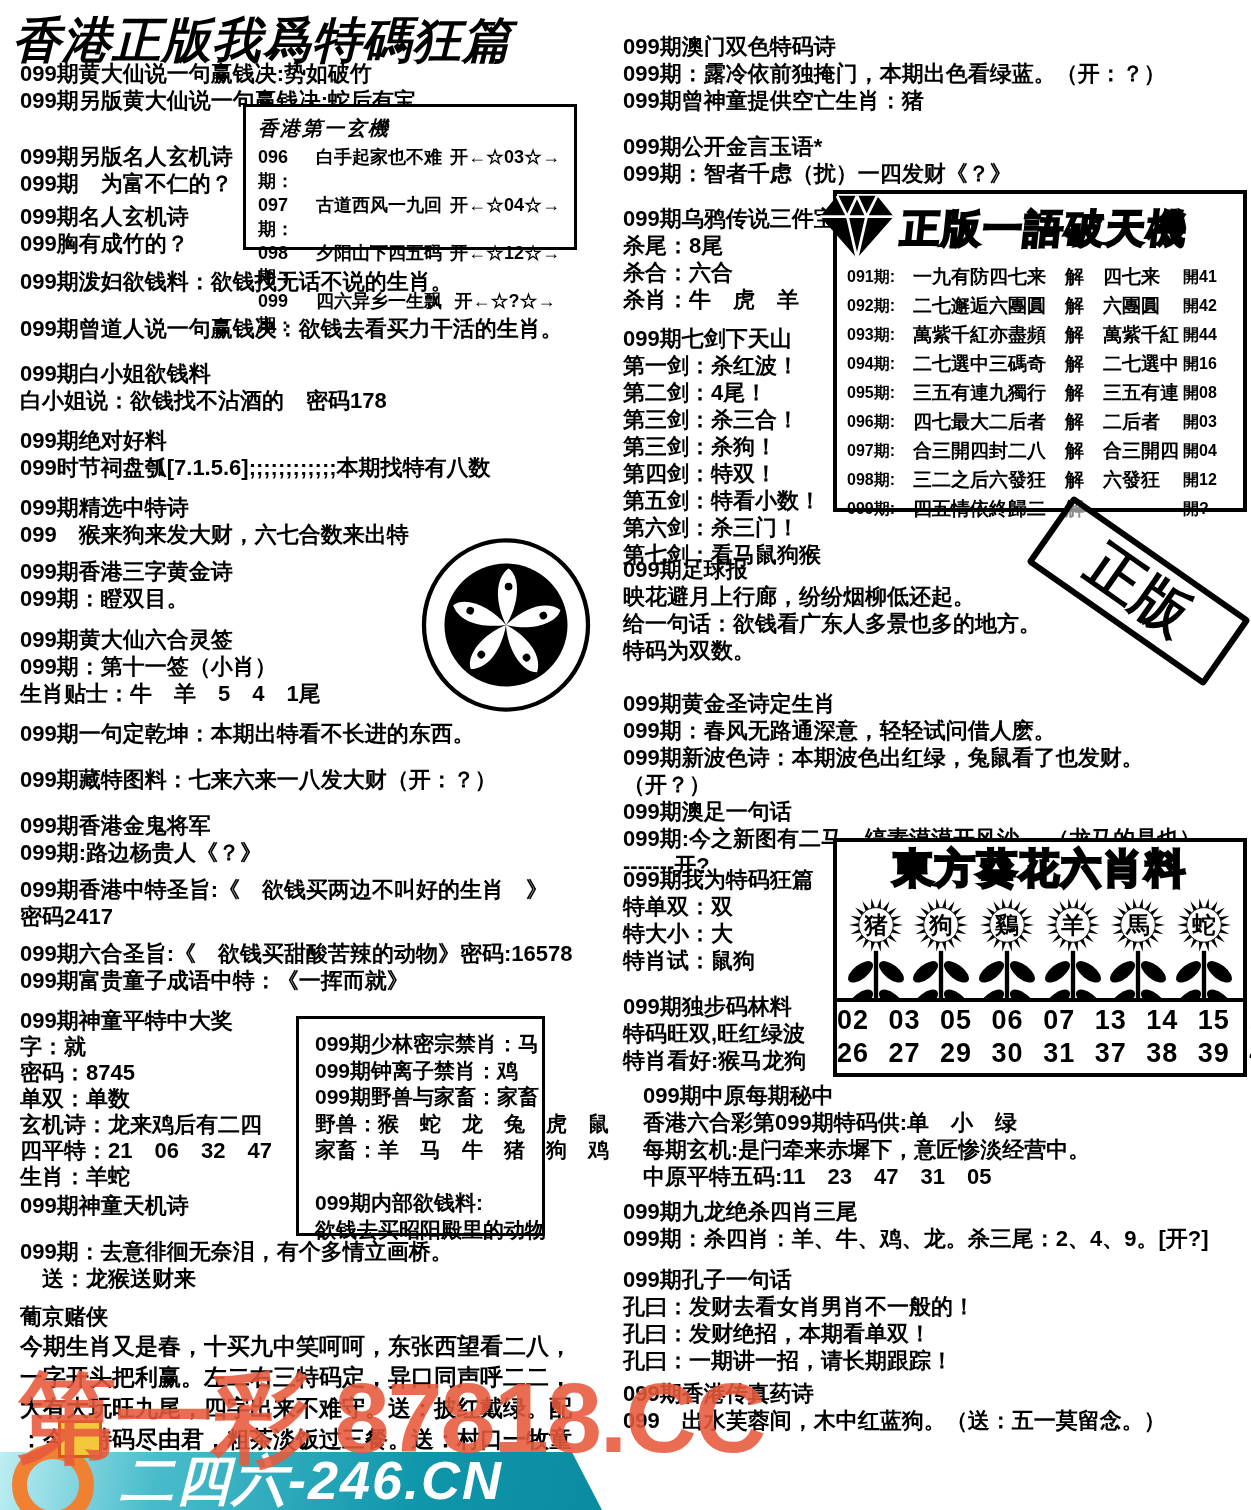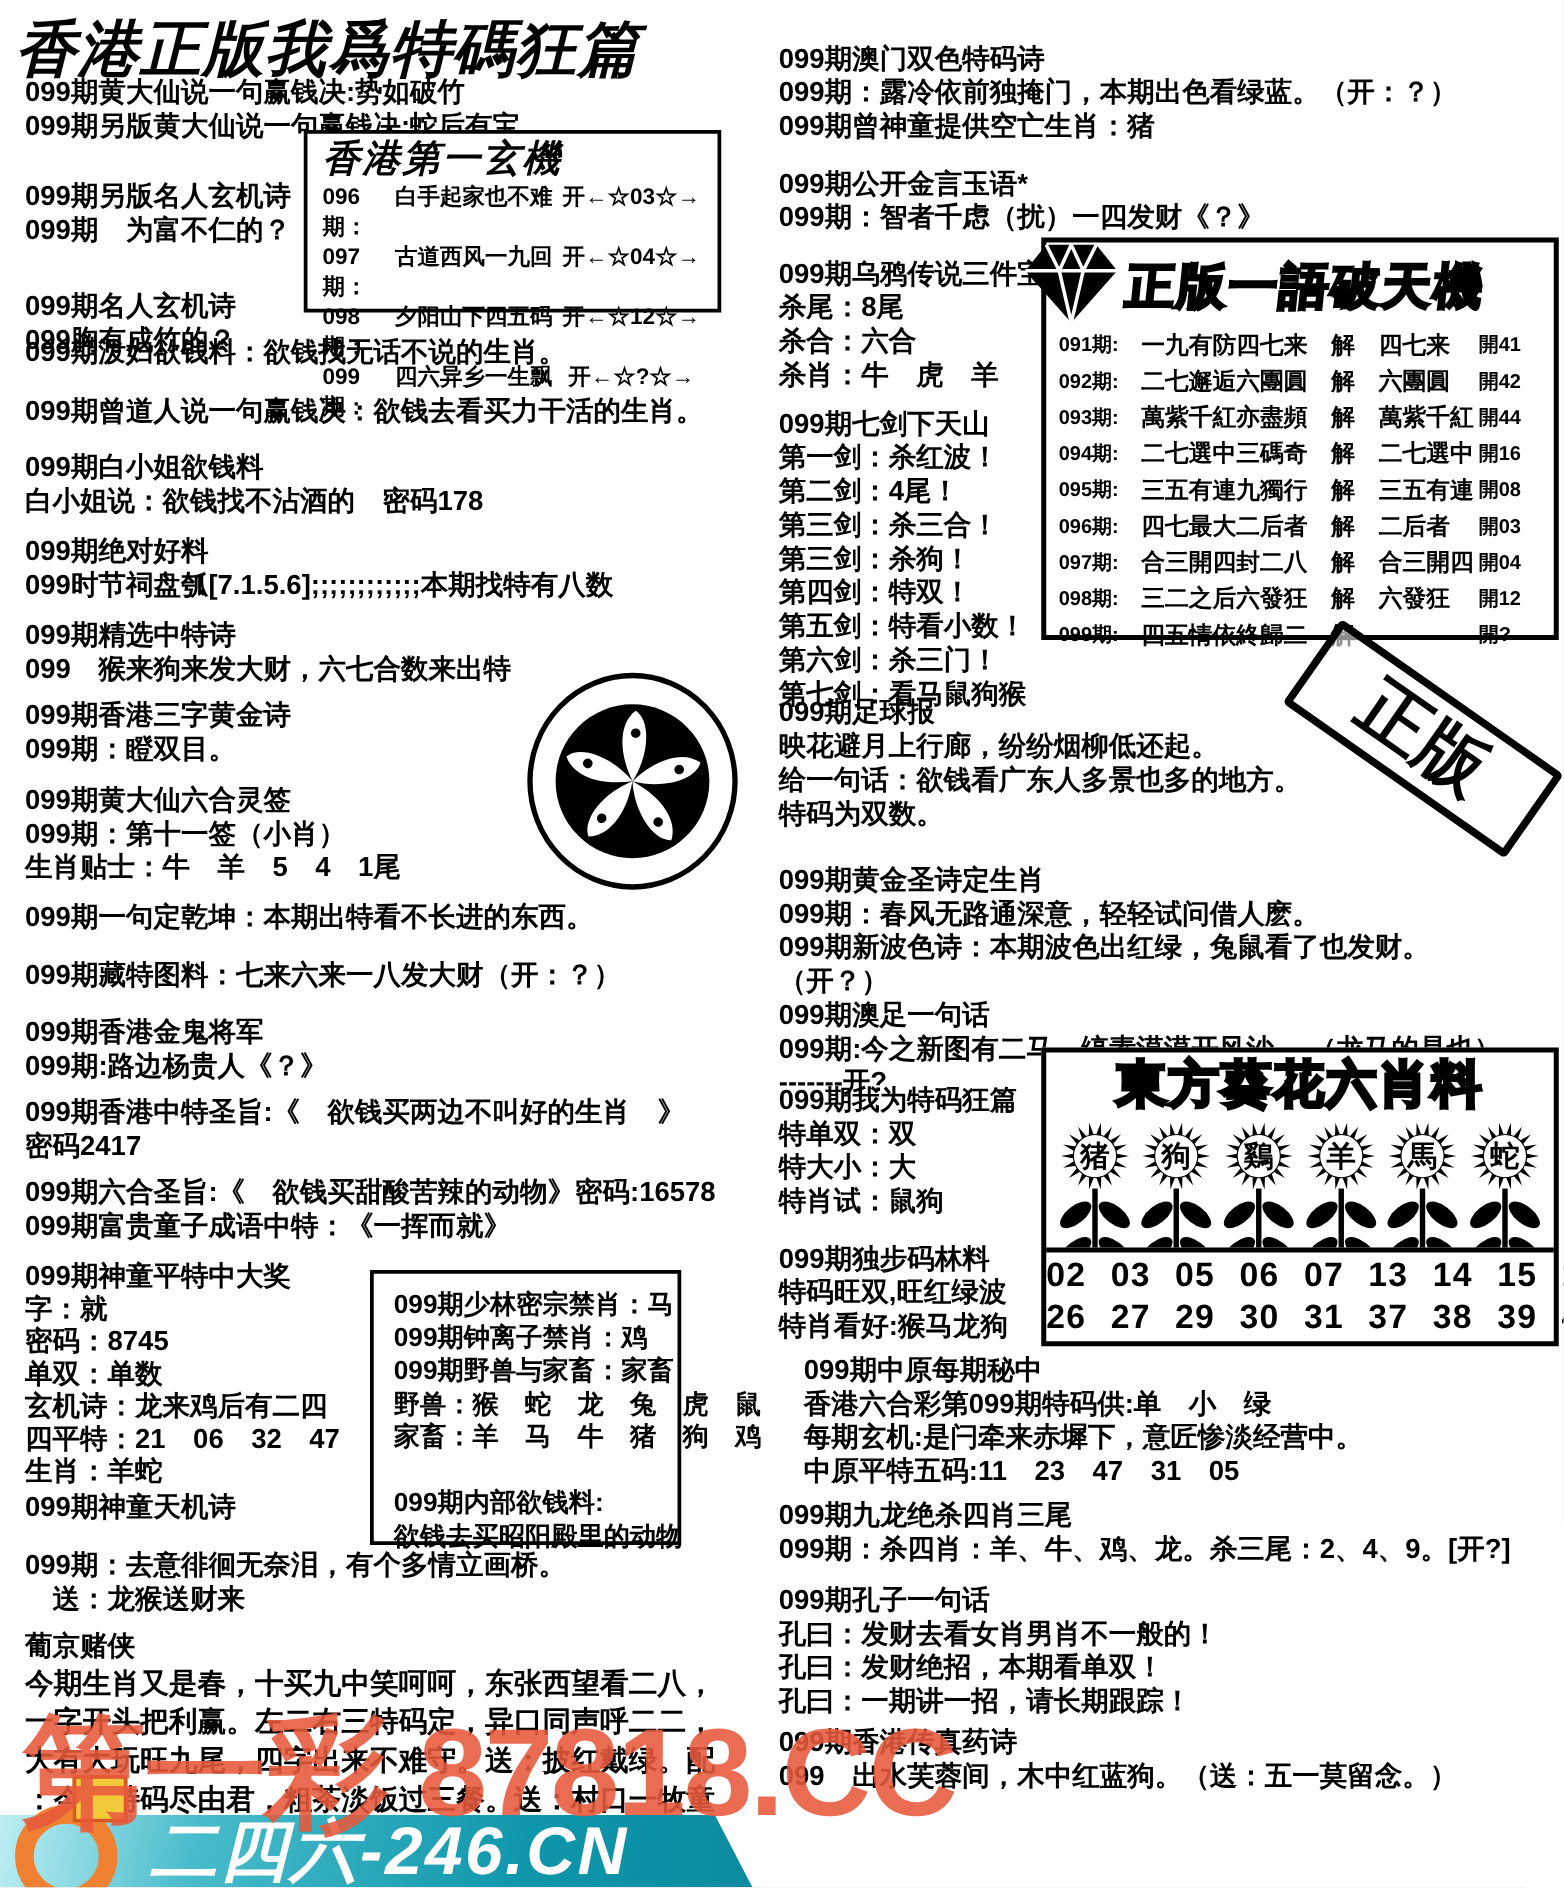--- a/index.html
+++ b/index.html
@@ -5,21 +5,21 @@
   html,body{margin:0;padding:0;background:#e9e9e9;}
   .page{position:relative;width:1251px;height:1510px;background:#fff;overflow:hidden;
         font-family:"Liberation Sans",sans-serif;font-weight:700;color:#000;}
   .blk{position:absolute;white-space:pre;font-size:22px;line-height:27px;}
   .ln{white-space:pre;}
   .page-title{position:absolute;left:12px;top:14px;font-size:49px;line-height:52px;
       font-style:italic;font-weight:900;letter-spacing:1px;}
   
   .box{position:absolute;border:3px solid #000;background:#fff;box-sizing:border-box;}
   .mbox{left:243px;top:104px;width:334px;height:146px;padding:4px 10px 0 12px;}
-  .mbox-title{font-size:30px;line-height:34px;font-style:italic;font-weight:900;letter-spacing:2px;}
+  .mbox-title{font-size:20px;line-height:34px;font-style:italic;font-weight:900;letter-spacing:2px;}
   .mrow{display:flex;font-size:18px;line-height:24px;}
   .mrow .c0{width:58px;}
   .mrow .c1{flex:1;}
   .mrow .c2{width:118px;text-align:center;}
   .fbox{left:296px;top:1016px;width:249px;height:220px;padding:12px 0 0 16px;font-size:21px;line-height:26.5px;}
   
   .tbox{left:833px;top:190px;width:414px;height:322px;border-width:4px;padding:2px 8px 0 10px;overflow:visible;}
   .thead{display:flex;align-items:center;height:66px;margin-left:-34px;}
   .ttitle{font-size:39px;font-weight:900;letter-spacing:2px;color:#fff;
       -webkit-text-stroke:2.5px #000;transform:skewX(-6deg);white-space:nowrap;}
@@ -54,21 +54,21 @@
 </style>
 </head>
 <body>
 
 <div class="page">
 
   <div class="page-title">香港正版我爲特碼狂篇</div>
 
   <div class="blk" style="left:20px;top:60px;"><div class="ln">099期黄大仙说一句赢钱决:势如破竹</div><div class="ln">099期另版黄大仙说一句赢钱决:蛇后有宝</div></div>
   <div class="blk" style="left:20px;top:143px;"><div class="ln">099期另版名人玄机诗</div><div class="ln">099期　为富不仁的？</div></div>
-  <div class="blk" style="left:20px;top:203px;margin-top:28px;"><div class="ln">099期名人玄机诗</div><div class="ln">099胸有成竹的？</div></div>
+  <div class="blk" style="left:20px;top:203px;"><div class="ln">099期名人玄机诗</div><div class="ln">099胸有成竹的？</div></div>
 
   <div class="box mbox">
     <div class="mbox-title">香港第一玄機</div>
     <div>
         <div class="mrow">
           <span class="c0">096期：</span>
           <span class="c1">白手起家也不难</span>
           <span class="c2">开←☆03☆→</span>
         </div>
         <div class="mrow">

